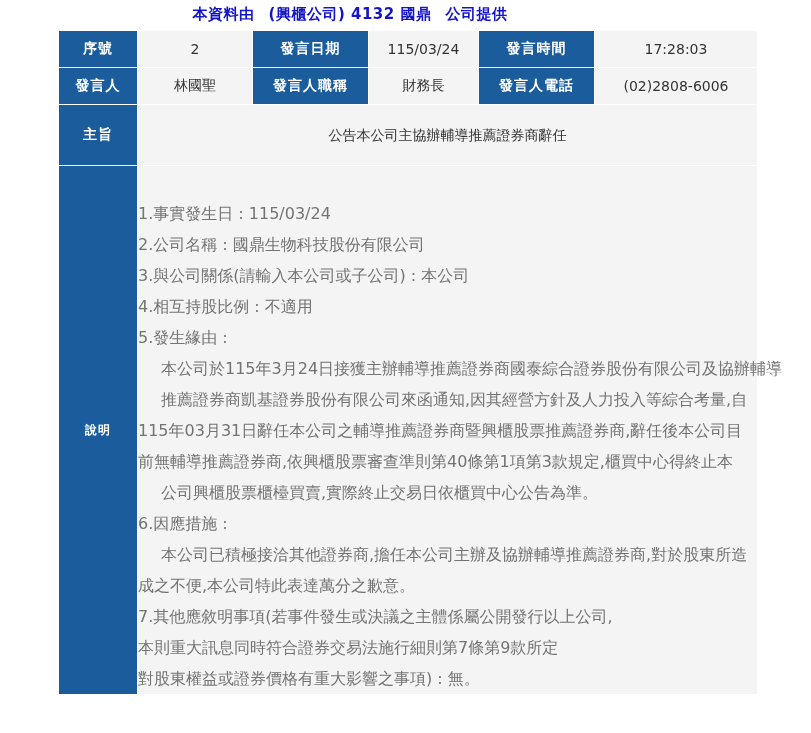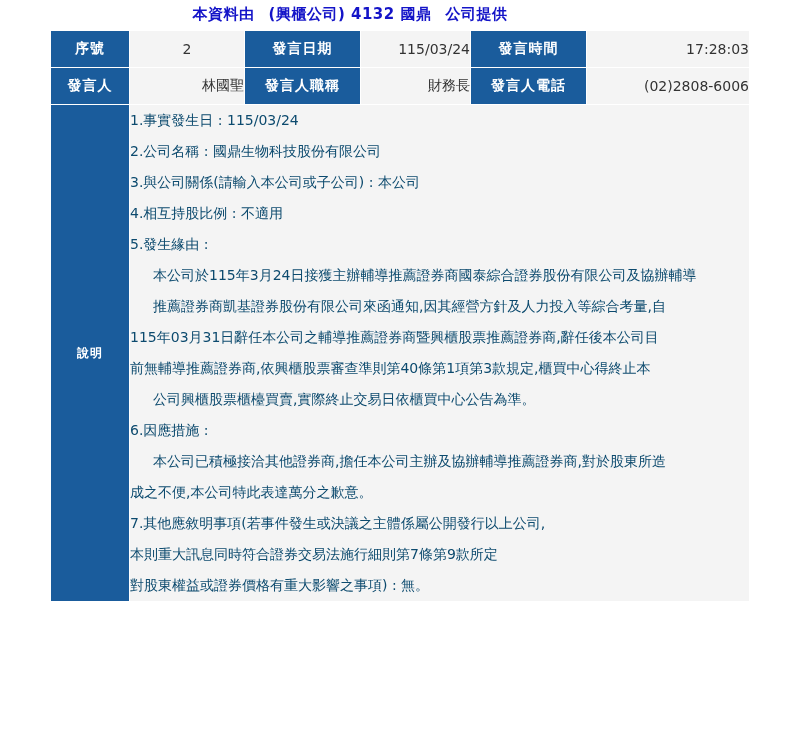--- a/index.html
+++ b/index.html
@@ -35,21 +35,21 @@
     color: #1414c8;
     letter-spacing: 0.5px;
     white-space: nowrap;
   }
   .title-bar .seg { display: inline-block; }
   .title-bar .sp { display: inline-block; width: 14px; }
 
   
   .report-table {
     position: absolute;
-    left: 50px;
+    left: 58px;
     top: 30px;
     width: 699px;
     border-collapse: collapse;
     table-layout: fixed;
     background: #f4f4f4;
     border: 1px solid #111111;
   }
   .report-table td {
     border: 1px solid #ffffff;
     padding: 0;
@@ -62,21 +62,21 @@
     font-weight: bold;
     text-align: center;
     letter-spacing: 1px;
     height: 36px;
     white-space: nowrap;
   }
   .val {
     background: #f4f4f4;
     color: #333333;
     font-size: 14px;
-    text-align: right;
+    text-align: center;
     padding-left: 12px;
     height: 36px;
     white-space: nowrap;
   }
   .val.center {
     text-align: center;
     padding-left: 0;
   }
   .val.subject {
     height: 58px;
@@ -94,24 +94,25 @@
     text-align: center;
     letter-spacing: 1px;
     vertical-align: middle;
   }
   .desc-cell {
     background: #f4f4f4;
     padding: 14px 10px 14px 12px;
     vertical-align: top;
   }
   .desc-body {
-    font-size: 14px;
+    font-size: 16px;
     line-height: 31px;
-    color: #0c4a6e;
+    color: #737373;
     font-family: "DejaVu Sans", "Liberation Sans", sans-serif;
+    margin-top: 32px;
   }
   .desc-body .ln { white-space: nowrap; }
   .desc-body .ln.indent { padding-left: 23px; }
 </style>
 </head>
 <body>
 
 <div id="page">
 
   <div class="title-bar">
@@ -140,20 +141,24 @@
 
       <tr>
         <td class="lbl">發言人</td>
         <td class="val">林國聖</td>
         <td class="lbl">發言人職稱</td>
         <td class="val">財務長</td>
         <td class="lbl">發言人電話</td>
         <td class="val">(02)2808-6006</td>
       </tr>
 
+      <tr>
+        <td class="lbl subject-lbl">主旨</td>
+        <td class="val subject" colspan="5">公告本公司主協辦輔導推薦證券商辭任</td>
+      </tr>
 
 
       <tr>
         <td class="desc-lbl">說明</td>
         <td class="desc-cell" colspan="5">
           <div class="desc-body" id="desc-body">
               <div class="ln">1.事實發生日 : 115/03/24</div>
               <div class="ln">2.公司名稱 : 國鼎生物科技股份有限公司</div>
               <div class="ln">3.與公司關係(請輸入本公司或子公司) : 本公司</div>
               <div class="ln">4.相互持股比例 : 不適用</div>

